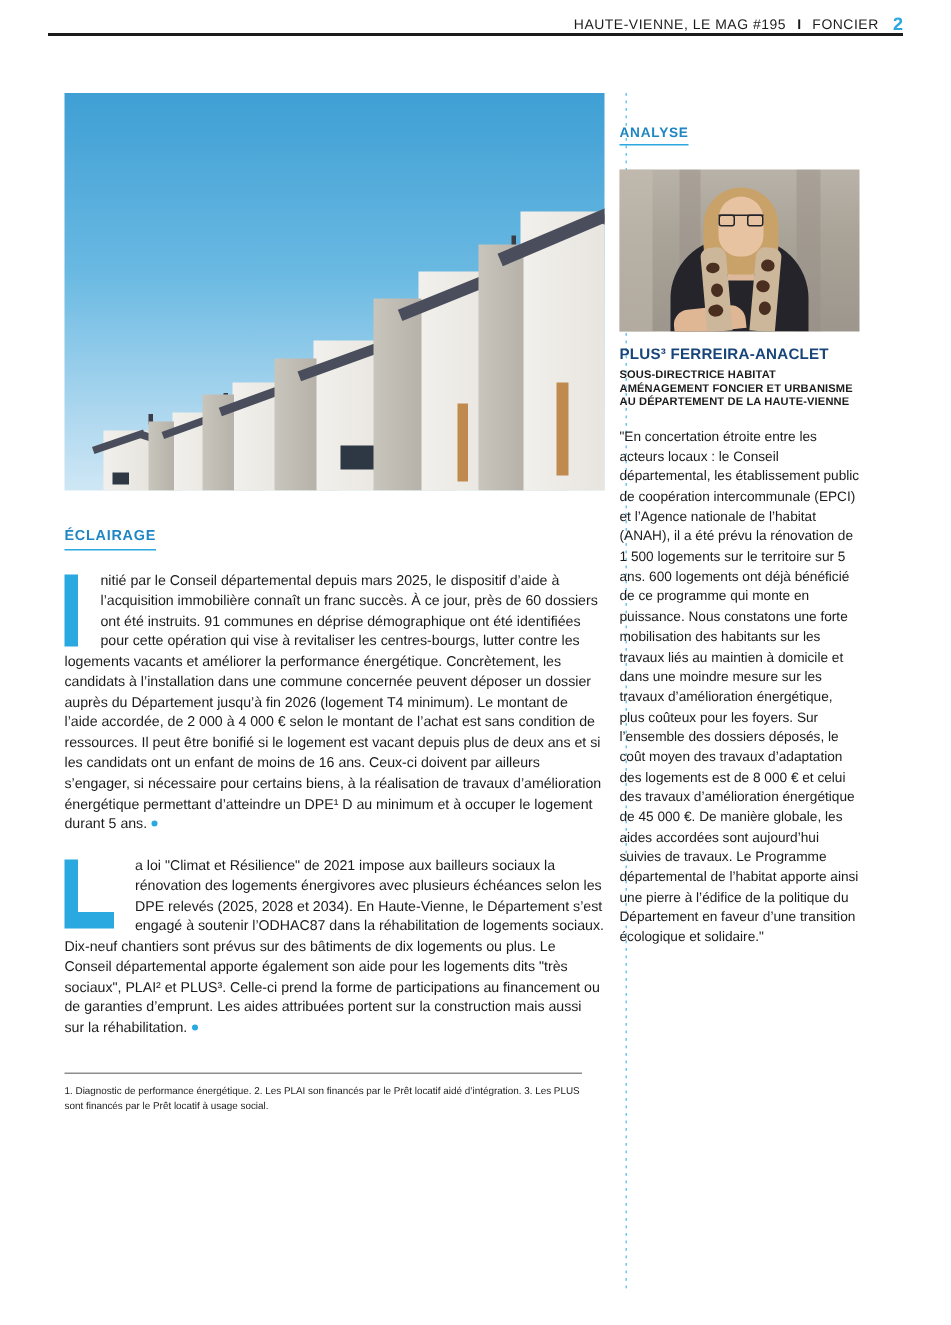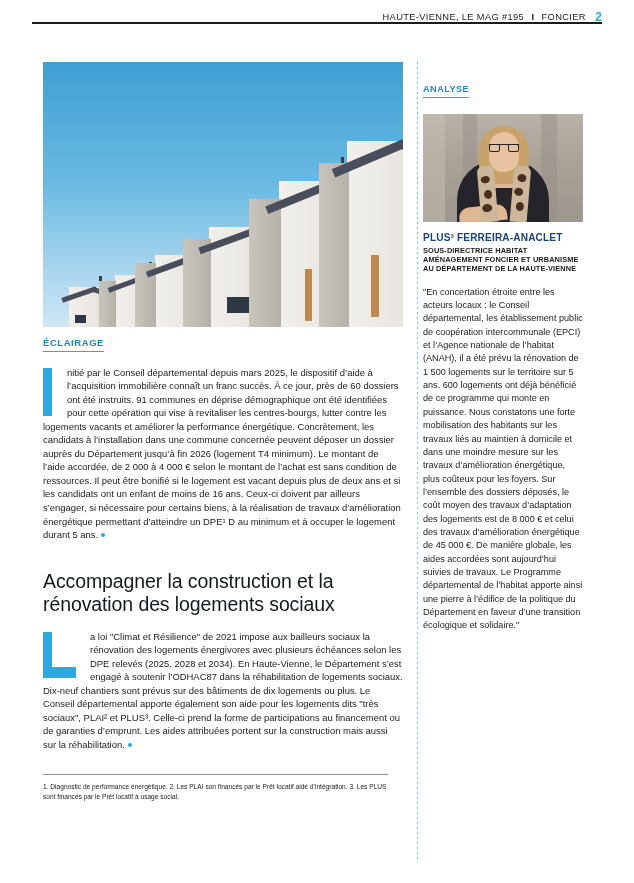--- a/index.html
+++ b/index.html
@@ -117,21 +117,21 @@
     position: absolute;
     background: #c08a4e;
   }
   .hs-chim {
     position: absolute;
     width: 3px;
     background: #3a3d48;
   }
 
   .kicker {
-    margin-top: 10px;
+    margin-top: 25px;
     display: inline-block;
     font-size: 9.6px;
     font-weight: bold;
     letter-spacing: 0.5px;
     color: #1f86c4;
     border-bottom: 1.8px solid #2aa8e0;
     padding-bottom: 2.5px;
   }
 
   .headline {
@@ -213,21 +213,21 @@
     margin-top: 7px;
     font-size: 6.6px;
     line-height: 9.6px;
     color: #1b1b1b;
     width: 352px;
   }
 
   
   .right-col {
     position: absolute;
-    left: 423px;
+    left: 413px;
     top: 78px;
     width: 160px;
   }
   .kicker-r {
     display: inline-block;
     font-size: 9.1px;
     font-weight: bold;
     letter-spacing: 0.5px;
     color: #1f86c4;
     border-bottom: 1.8px solid #2aa8e0;
@@ -437,21 +437,20 @@
     <div>
       <span class="kicker">ÉCLAIRAGE</span>
     </div>
 
 
     <div class="body-block">
       <div class="dropcap-bar"></div>
       <p class="body-text"><span class="indent-run"></span><span>nitié par le Conseil départemental depuis mars 2025, le dispositif d’aide à l’acquisition immobilière connaît un franc succès. À ce jour, près de 60 dossiers ont été instruits. 91 communes en déprise démographique ont été identifiées pour cette opération qui vise à revitaliser les centres-bourgs, lutter contre les logements vacants et améliorer la performance énergétique. Concrètement, les candidats à l’installation dans une commune concernée peuvent déposer un dossier auprès du Département jusqu’à fin 2026 (logement T4 minimum). Le montant de l’aide accordée, de 2 000 à 4 000 € selon le montant de l’achat est sans condition de ressources. Il peut être bonifié si le logement est vacant depuis plus de deux ans et si les candidats ont un enfant de moins de 16 ans. Ceux-ci doivent par ailleurs s’engager, si nécessaire pour certains biens, à la réalisation de travaux d’amélioration énergétique permettant d’atteindre un DPE¹ D au minimum et à occuper le logement durant 5 ans.</span><span class="bullet"></span></p>
     </div>
 
-    <h2 class="headline2">Accompagner la construction et la rénovation des logements sociaux</h2>
 
     <div class="body-block">
       <div class="dropcap-bar l-shape"></div>
       <p class="body-text"><span class="indent-run-l"></span><span>a loi "Climat et Résilience" de 2021 impose aux bailleurs sociaux la rénovation des logements énergivores avec plusieurs échéances selon les DPE relevés (2025, 2028 et 2034). En Haute-Vienne, le Département s’est engagé à soutenir l’ODHAC87 dans la réhabilitation de logements sociaux. Dix-neuf chantiers sont prévus sur des bâtiments de dix logements ou plus. Le Conseil départemental apporte également son aide pour les logements dits "très sociaux", PLAI² et PLUS³. Celle-ci prend la forme de participations au financement ou de garanties d’emprunt. Les aides attribuées portent sur la construction mais aussi sur la réhabilitation.</span><span class="bullet"></span></p>
     </div>
 
     <div class="foot-rule"></div>
     <p class="footnotes">1. Diagnostic de performance énergétique. 2. Les PLAI son financés par le Prêt locatif aidé d’intégration. 3. Les PLUS sont financés par le Prêt locatif à usage social.</p>
   </div>
 

